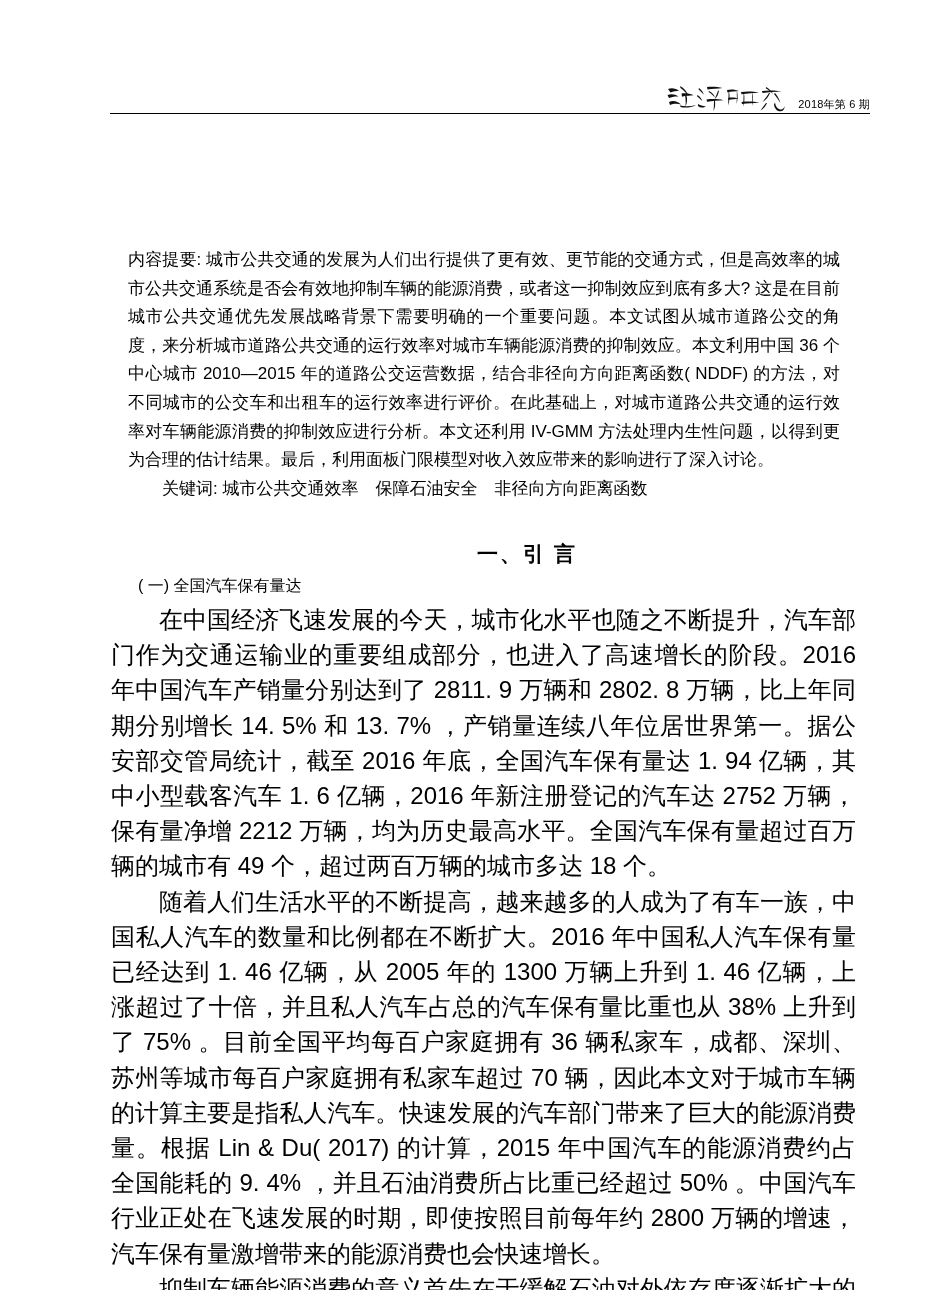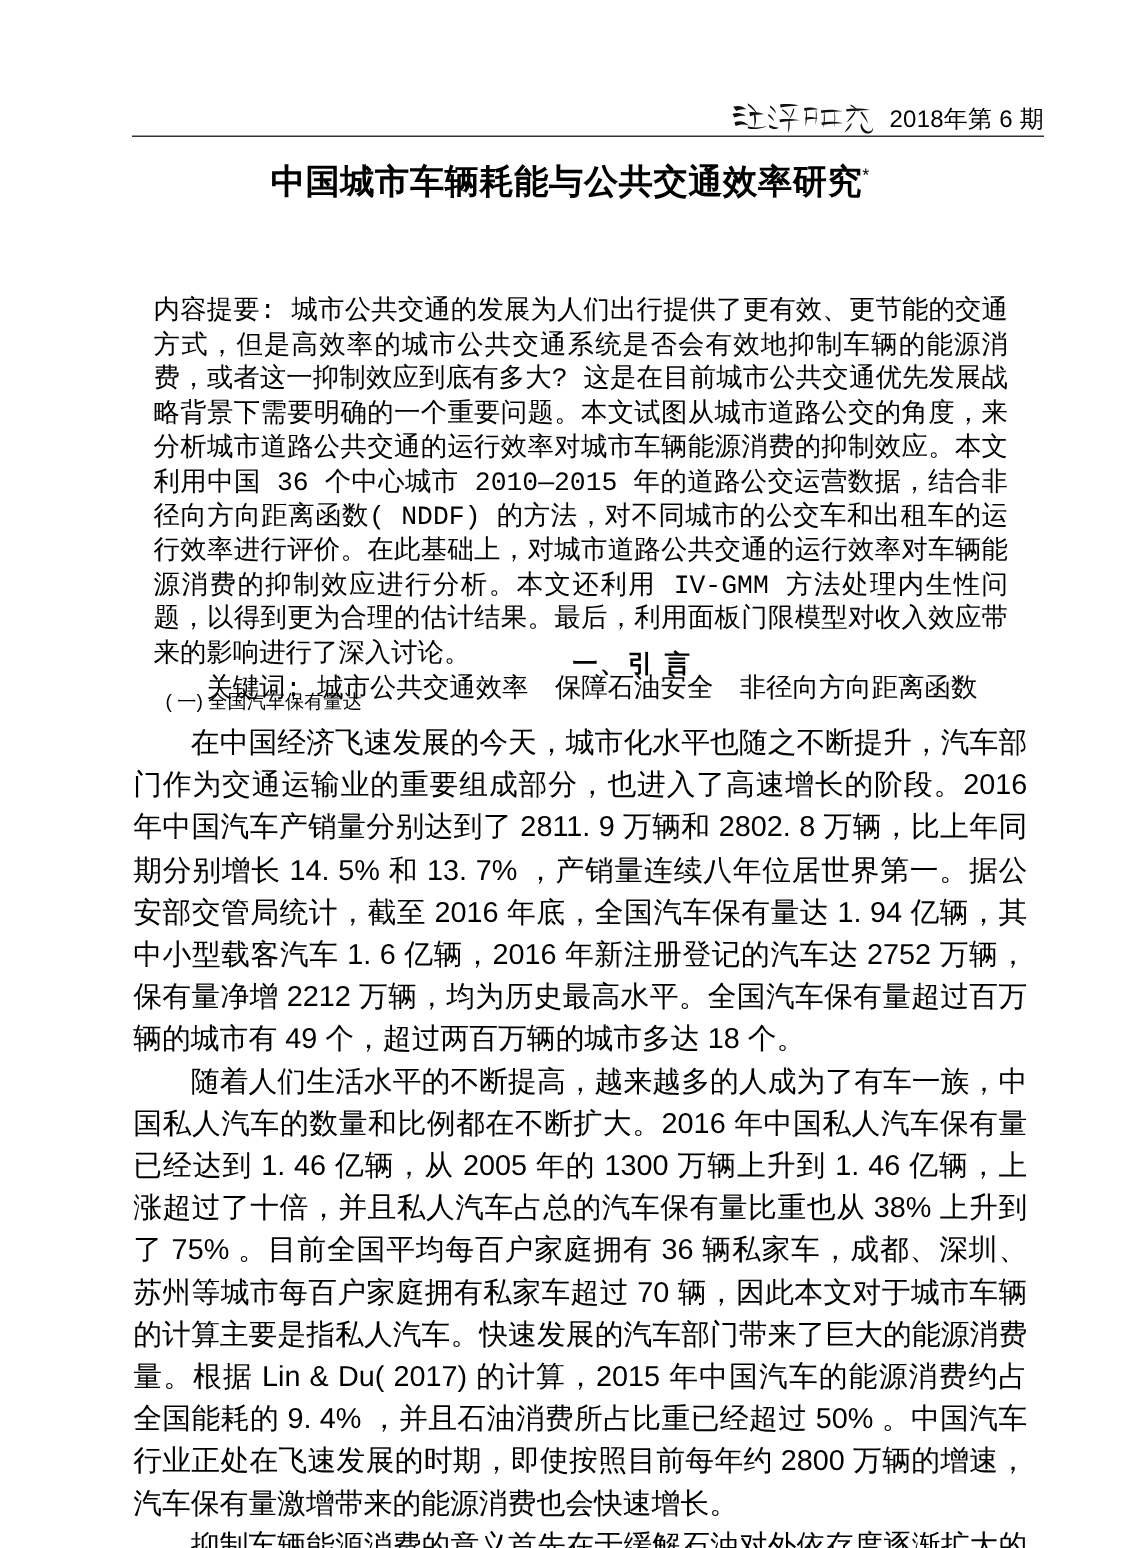--- a/index.html
+++ b/index.html
@@ -37,21 +37,21 @@
   }
   .logo-cal {
     display: inline-block;
     height: 32px;
     width: 128px;
     position: relative;
     top: 1px;
   }
   .logo-cal svg { display: block; }
   .issue {
-    font-size: 20px;
+    font-size: 11px;
     letter-spacing: 0.2px;
     line-height: 1;
     position: relative;
     top: -1px;
     white-space: nowrap;
   }
 
   
   .title {
     position: absolute;
@@ -80,26 +80,25 @@
     letter-spacing: 1.5px;
     line-height: 1.4;
   }
 
   
   .abstract {
     position: absolute;
     left: 128px;
     top: 246px;
     width: 712px;
-    font-size: 22px;
+    font-size: 17px;
     line-height: 28.6px;
     text-align: justify;
     text-justify: inter-ideograph;
     letter-spacing: 0;
-    font-family: Liberation Mono, monospace;
   }
   .abstract p { margin: 0; }
   .abstract .lead { }
   .keywords {
     margin-top: 0 !important;
     text-indent: 2em;
   }
 
   
   .sec-head {
@@ -181,23 +180,20 @@
           <path d="M105 13 C103.5 17,101 20,97.5 22 C100 18.6,102.5 15.5,104 13 Z"></path>
           <path d="M110 13 C112.5 16,114.5 19.5,115.5 23 C113.5 20,111 16.5,109 14 Z"></path>
           <path d="M102 23 C100.5 26.5,98.5 29,95.5 30.5 C97.5 27.5,99.5 25,101 23 Z"></path>
           <path d="M110 22.5 C110.5 26,112 28.5,115 29.5 C117.5 30,119 28.5,119.5 26 C119.8 28.8,118.5 31,115.8 31.3 C112 31.6,109.5 28.5,109 24.5 Z"></path>
         </g>
       </svg>
     </span>
     <span class="issue">2018年第 6 期</span>
   </div>
 
-  <div class="title">
-    <span>中国城市车辆耗能与公共交通效率研究</span><span class="star">*</span>
-  </div>
 
 
   <div class="abstract">
     <p class="lead">内容提要: 城市公共交通的发展为人们出行提供了更有效、更节能的交通方式，但是高效率的城市公共交通系统是否会有效地抑制车辆的能源消费，或者这一抑制效应到底有多大? 这是在目前城市公共交通优先发展战略背景下需要明确的一个重要问题。本文试图从城市道路公交的角度，来分析城市道路公共交通的运行效率对城市车辆能源消费的抑制效应。本文利用中国 36 个中心城市 2010—2015 年的道路公交运营数据，结合非径向方向距离函数( NDDF) 的方法，对不同城市的公交车和出租车的运行效率进行评价。在此基础上，对城市道路公共交通的运行效率对车辆能源消费的抑制效应进行分析。本文还利用 IV-GMM 方法处理内生性问题，以得到更为合理的估计结果。最后，利用面板门限模型对收入效应带来的影响进行了深入讨论。</p>
     <p class="keywords">关键词: 城市公共交通效率　保障石油安全　非径向方向距离函数</p>
   </div>
 
   <div class="sec-head">一、引 言</div>
 
   <div class="subsec-head">( 一) 全国汽车保有量达</div>

